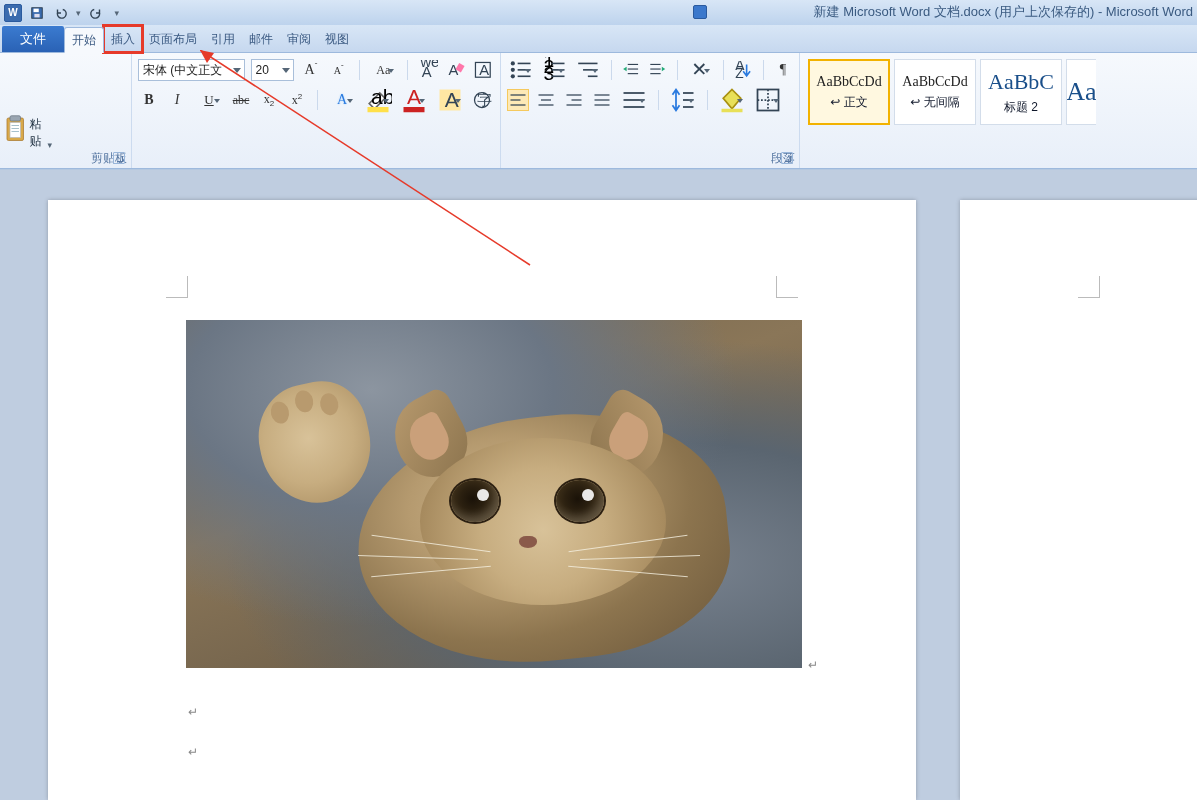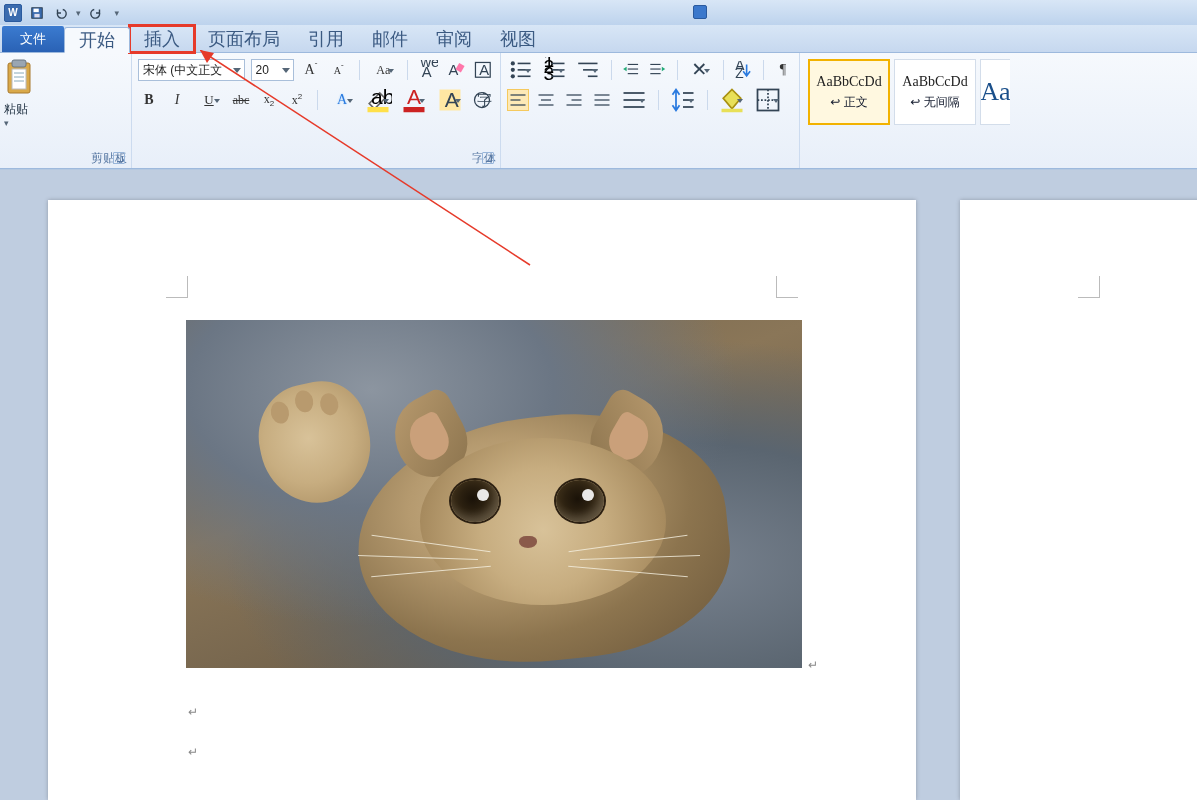--- a/index.html
+++ b/index.html
@@ -10,36 +10,36 @@
 .titlebar .word-icon{width:18px;height:18px;margin:0 4px 0 4px;background:#3a6bae;border:1px solid #2a5a9e;border-radius:2px;color:#fff;font-weight:bold;font-size:10px;display:flex;align-items:center;justify-content:center}
 .qat{display:flex;align-items:center;gap:6px;margin-left:2px}
 .qat .qbtn{width:18px;height:18px;display:flex;align-items:center;justify-content:center;color:#345}
 .qat .qbtn svg{width:14px;height:14px}
 .titlebar .docicon{position:absolute;right:490px;width:14px;height:14px;background:#3b78cc;border:1px solid #2a5a9e;border-radius:2px;top:5px}
 .titlebar .doctitle{position:absolute;right:0;top:3px;color:#3a5a80;font-size:13px;white-space:nowrap;padding-right:4px}
 
 
 .tabsrow{height:28px;background:linear-gradient(#d8e6f6,#c6d8ef);display:flex;align-items:flex-end;border-bottom:1px solid #9db9dd;position:relative}
 .file-tab{background:linear-gradient(#3b7bd0,#2a62b5);color:#fff;height:26px;display:flex;align-items:center;padding:0 18px;font-size:13px;border-top-left-radius:2px;border-top-right-radius:2px;margin-left:2px}
-.tab{height:26px;display:flex;align-items:center;padding:0 14px;color:#3b5a82;font-size:18px;cursor:pointer}
+.tab{height:26px;display:flex;align-items:center;padding:0 7px;color:#3b5a82;font-size:12px;cursor:pointer}
 .tab.active{background:#f6f9fd;border:1px solid #9db9dd;border-bottom:1px solid #f6f9fd;position:relative;top:1px;border-top-left-radius:3px;border-top-right-radius:3px}
 .tab.highlight{outline:3px solid #e63a2a;outline-offset:-1px}
 
 .arrow-annot{position:absolute;left:200px;top:50px;width:350px;height:230px;pointer-events:none;z-index:50}
 
 
 .ribbon{height:116px;background:linear-gradient(#f6f9fd,#e8eff9);border-bottom:1px solid #9db9dd;display:flex}
 .group{border-right:1px solid #ccdbef;display:flex;flex-direction:column;padding:2px 4px 0 4px}
 .group .body{flex:1;display:flex}
 .group .label{height:18px;text-align:right;color:#5a7aa4;font-size:12px;position:relative}
 .group .label .dlg{position:absolute;right:2px;top:2px;width:12px;height:12px;border:1px solid #99b6da;border-radius:1px}
 .group .label .dlg:after{content:"";position:absolute;right:1px;bottom:1px;width:5px;height:5px;border-right:1px solid #5a7aa4;border-bottom:1px solid #5a7aa4}
 
 
-.clip-left{display:flex;flex-direction:column;align-items:flex-start;width:48px}
+.clip-left{display:flex;flex-direction:row;align-items:flex-end;width:48px}
 .paste-icon{width:34px;height:40px;margin-top:4px}
 .clip-right{display:flex;flex-direction:column;gap:2px;justify-content:center;padding-left:4px;padding-right:2px}
 .minibtn{display:flex;align-items:center;gap:4px;height:24px;padding:0 4px;color:#234}
 .minibtn svg{width:16px;height:16px}
 
 
 .font-body{flex-direction:column;width:360px}
 .font-row{display:flex;align-items:center;height:30px;gap:6px;padding:3px 2px}
 .combo{height:22px;border:1px solid #a9bfda;background:#fff;display:flex;align-items:center;padding:0 14px 0 4px;color:#222;position:relative}
 .combo:after{content:"";position:absolute;right:3px;top:8px;border-left:4px solid transparent;border-right:4px solid transparent;border-top:5px solid #567}
@@ -110,20 +110,21 @@
     <span style="color:#567;font-size:9px">▾</span>
     <div class="qbtn">
         <svg viewBox="0 0 16 16">
           <path d="M6 4 A5 5 0 1 0 12 8" fill="none" stroke="#345" stroke-width="1.6"></path>
           <path d="M12 4 L12 8 L8 8" fill="none" stroke="#345" stroke-width="1.6"></path>
         </svg>
       </div>
     <span style="color:#567;font-size:9px;margin-left:4px">▾</span>
   </div>
   <div class="docicon"></div>
+  <div class="doctitle">新建 Microsoft Word 文档.docx (用户上次保存的) - Microsoft Word</div>
 </div>
 
 <div class="tabsrow">
   <div class="file-tab">文件</div>
   <div class="tab active">开始</div>
   <div class="tab highlight">插入</div>
   <div class="tab">页面布局</div>
   <div class="tab">引用</div>
   <div class="tab">邮件</div>
   <div class="tab">审阅</div>
@@ -235,21 +236,20 @@
             </svg>
           </div>
         <div class="ibtn">
             <svg viewBox="0 0 16 16">
               <circle cx="8" cy="8" r="6" fill="none" stroke="#345"></circle>
               <text x="4" y="12" font-size="10" fill="#345">字</text>
             </svg>
           </div>
       </div>
     </div>
-    <div class="label"><span>字体</span><span class="dlg"></span></div>
   </div>
 
   <div class="group">
     <div class="body para-body">
       <div class="font-row">
         <div class="ibtn split">
             <svg viewBox="0 0 16 16">
               <circle cx="3" cy="4" r="1.3" fill="#345"></circle>
               <circle cx="3" cy="8" r="1.3" fill="#345"></circle>
               <circle cx="3" cy="12" r="1.3" fill="#345"></circle>
@@ -365,31 +365,36 @@
           </div>
         <div class="ibtn split">
             <svg viewBox="0 0 16 16">
               <rect x="2" y="2" width="12" height="12" fill="none" stroke="#345"></rect>
               <line x1="2" y1="8" x2="14" y2="8" stroke="#345" stroke-dasharray="1 1"></line>
               <line x1="8" y1="2" x2="8" y2="14" stroke="#345" stroke-dasharray="1 1"></line>
             </svg>
           </div>
       </div>
     </div>
+    <div class="label"><span>段落</span><span class="dlg"></span></div>
   </div>
 
   <div class="group" style="border-right:none;flex:1">
     <div class="styles-body">
       <div class="style-card sel">
         <div class="sample">AaBbCcDd</div>
         <div class="sname">↩ 正文</div>
       </div>
       <div class="style-card">
         <div class="sample">AaBbCcDd</div>
         <div class="sname">↩ 无间隔</div>
+      </div>
+      <div class="style-card">
+        <div class="sample big2">AaBbC</div>
+        <div class="sname">标题 2</div>
       </div>
       <div class="style-card" style="width:30px;overflow:hidden;border-right:none">
         <div class="sample big">Aa</div>
       </div>
     </div>
     <div class="label" style="height:18px"></div>
   </div>
 </div>
 
 <div class="doc-area">

